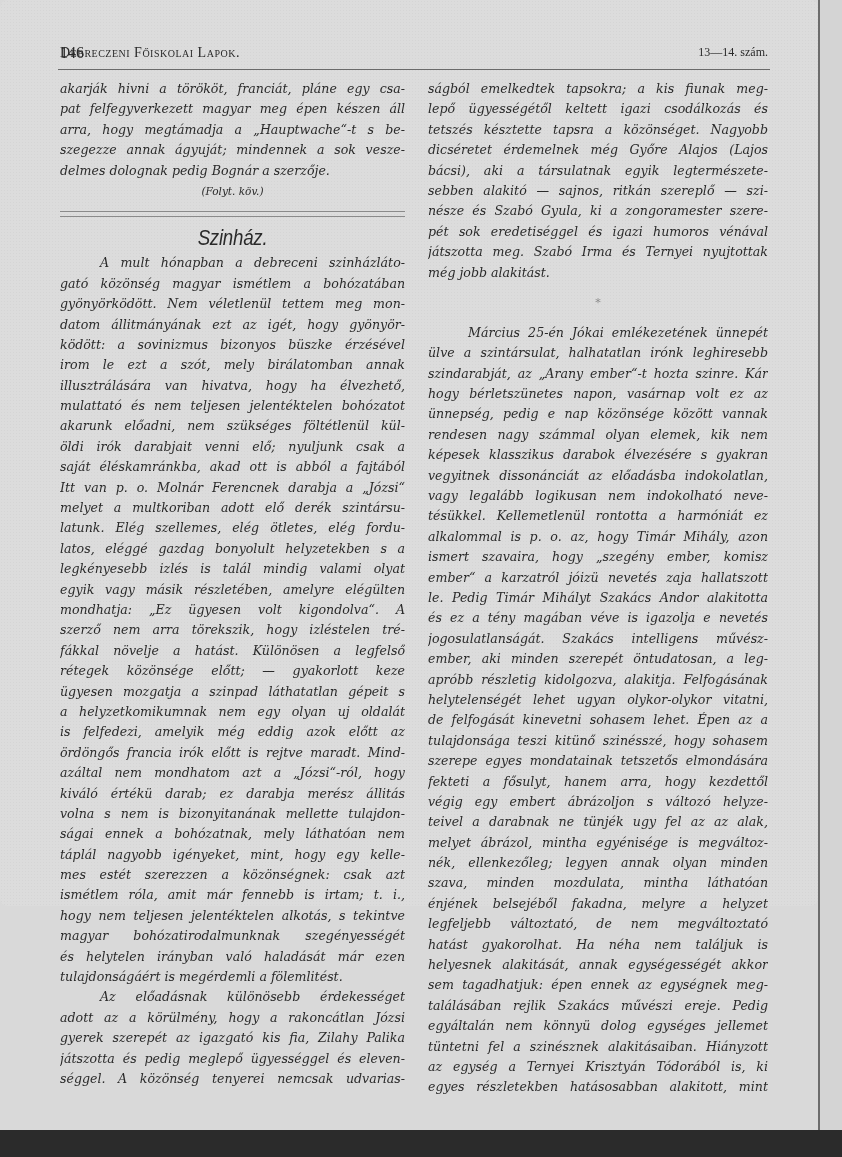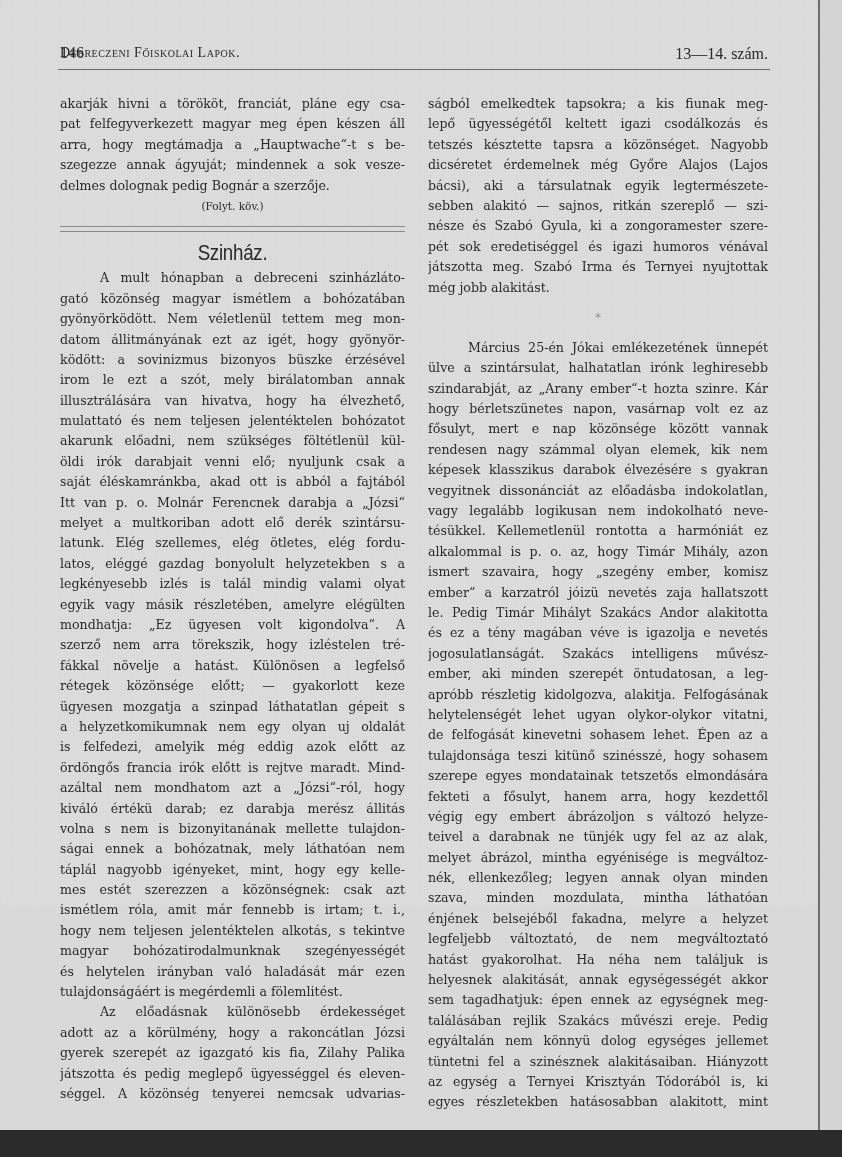--- a/index.html
+++ b/index.html
@@ -26,26 +26,26 @@
   .bottom-band {
     position: absolute; left: 0; top: 1130px; width: 842px; height: 27px;
     background: #2b2b2b;
   }
   .header {
     position: absolute; left: 60px; top: 44px; width: 708px; height: 24px;
     font-family: "Liberation Serif", "DejaVu Serif", serif;
   }
   .header .pnum { position: absolute; left: 0; top: 0; font-size: 16px; }
   .header .jtitle { position: absolute; left: 0; right: 0; top: 1px; text-align: left; font-size: 14px; letter-spacing: 0.5px; font-variant: small-caps; }
-  .header .issue { position: absolute; right: 0; top: 1px; font-size: 16px; }
+  .header .issue { position: absolute; right: 0; top: 1px; font-size: 12px; }
   .header-rule {
     position: absolute; left: 58px; top: 69px; width: 712px; height: 1px; background: #6a6a6a;
   }
   .col {
-    position: absolute; top: 94px; font-size: 12.6px; line-height: 20.4px; text-align: justify;
+    position: absolute; top: 79px; font-size: 12.6px; line-height: 20.4px; text-align: justify; font-style: italic;
   }
   .col.left { left: 60px; width: 345px; }
   .col.right { left: 428px; width: 340px; }
   .line { display: block; white-space: nowrap; text-align: justify; text-align-last: justify; height: 20.4px; overflow: hidden; }
   .line.last { text-align-last: left; }
   .line.indent { padding-left: 40px; }
   .line.center { text-align-last: center; }
   .small { font-size: 10.5px; }
   .rule-double {
     height: 4px; margin: 10px 0 8px 0;
@@ -145,21 +145,21 @@
       <span class="line last">még jobb alakitást.</span>
     </div>
 
     <div class="asterisk">*</div>
 
     <div>
       <span class="line indent">Március 25-én Jókai emlékezetének ünnepét</span>
       <span class="line">ülve a szintársulat, halhatatlan irónk leghiresebb</span>
       <span class="line">szindarabját, az „Arany ember“-t hozta szinre. Kár</span>
       <span class="line">hogy bérletszünetes napon, vasárnap volt ez az</span>
-      <span class="line">fősulyt, mert e nap közönsége között vannak</span>
+      <span class="line">ünnepség, pedig e nap közönsége között vannak</span>
       <span class="line">rendesen nagy számmal olyan elemek, kik nem</span>
       <span class="line">képesek klasszikus darabok élvezésére s gyakran</span>
       <span class="line">vegyitnek dissonánciát az előadásba indokolatlan,</span>
       <span class="line">vagy legalább logikusan nem indokolható neve-</span>
       <span class="line">tésükkel. Kellemetlenül rontotta a harmóniát ez</span>
       <span class="line">alkalommal is p. o. az, hogy Timár Mihály, azon</span>
       <span class="line">ismert szavaira, hogy „szegény ember, komisz</span>
       <span class="line">ember“ a karzatról jóizü nevetés zaja hallatszott</span>
       <span class="line">le. Pedig Timár Mihályt Szakács Andor alakitotta</span>
       <span class="line">és ez a tény magában véve is igazolja e nevetés</span>

